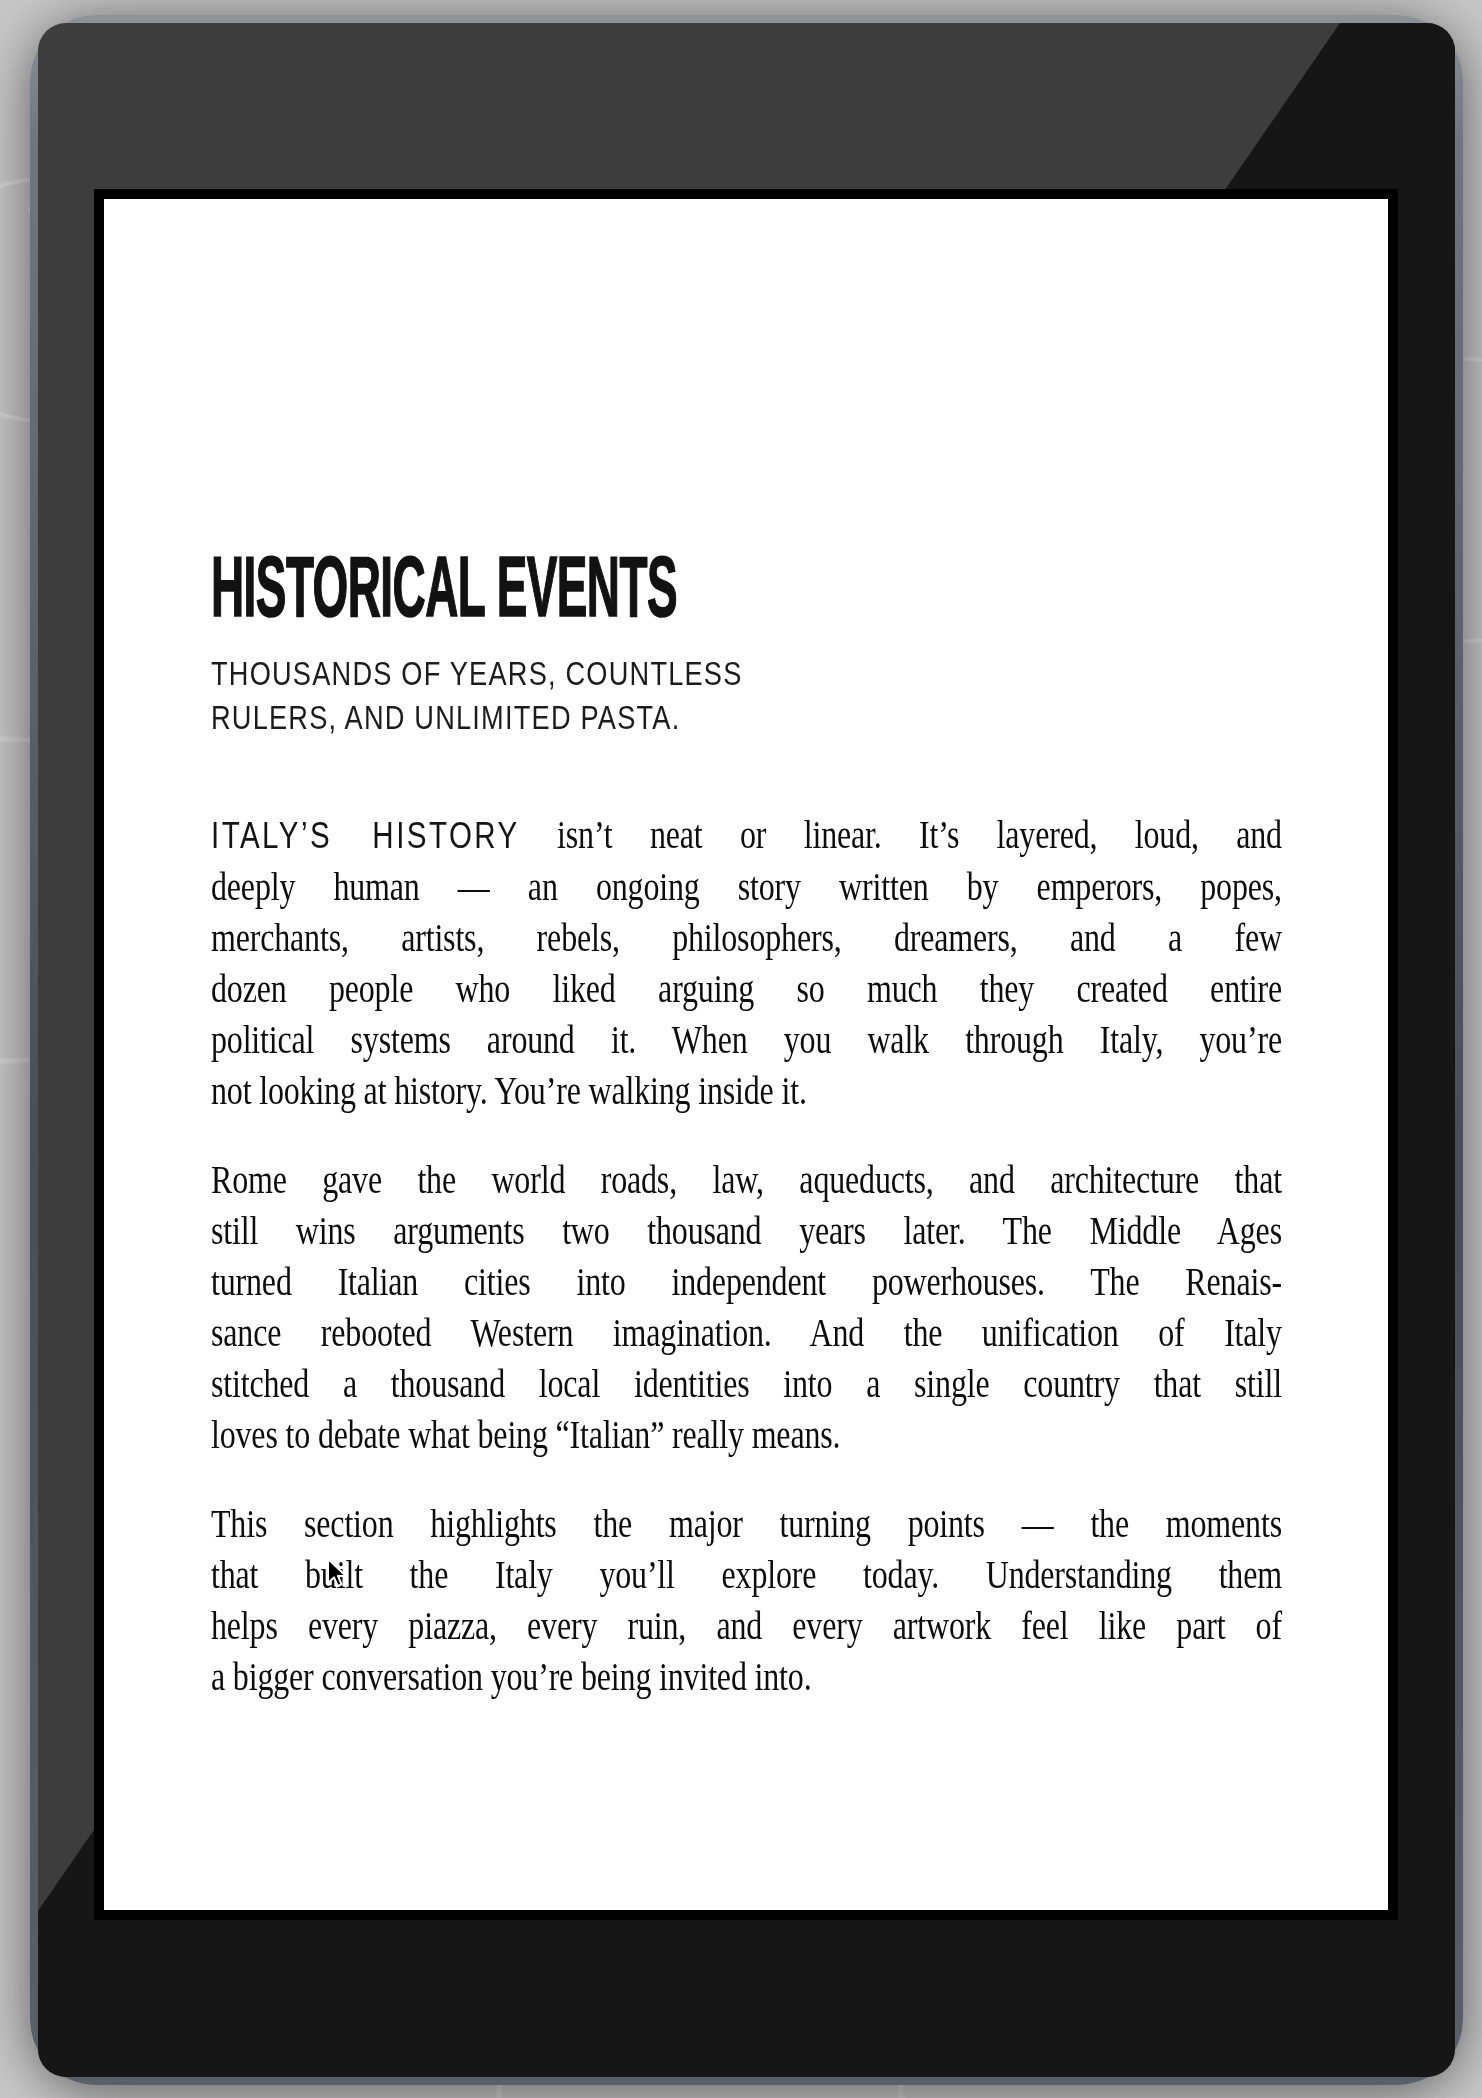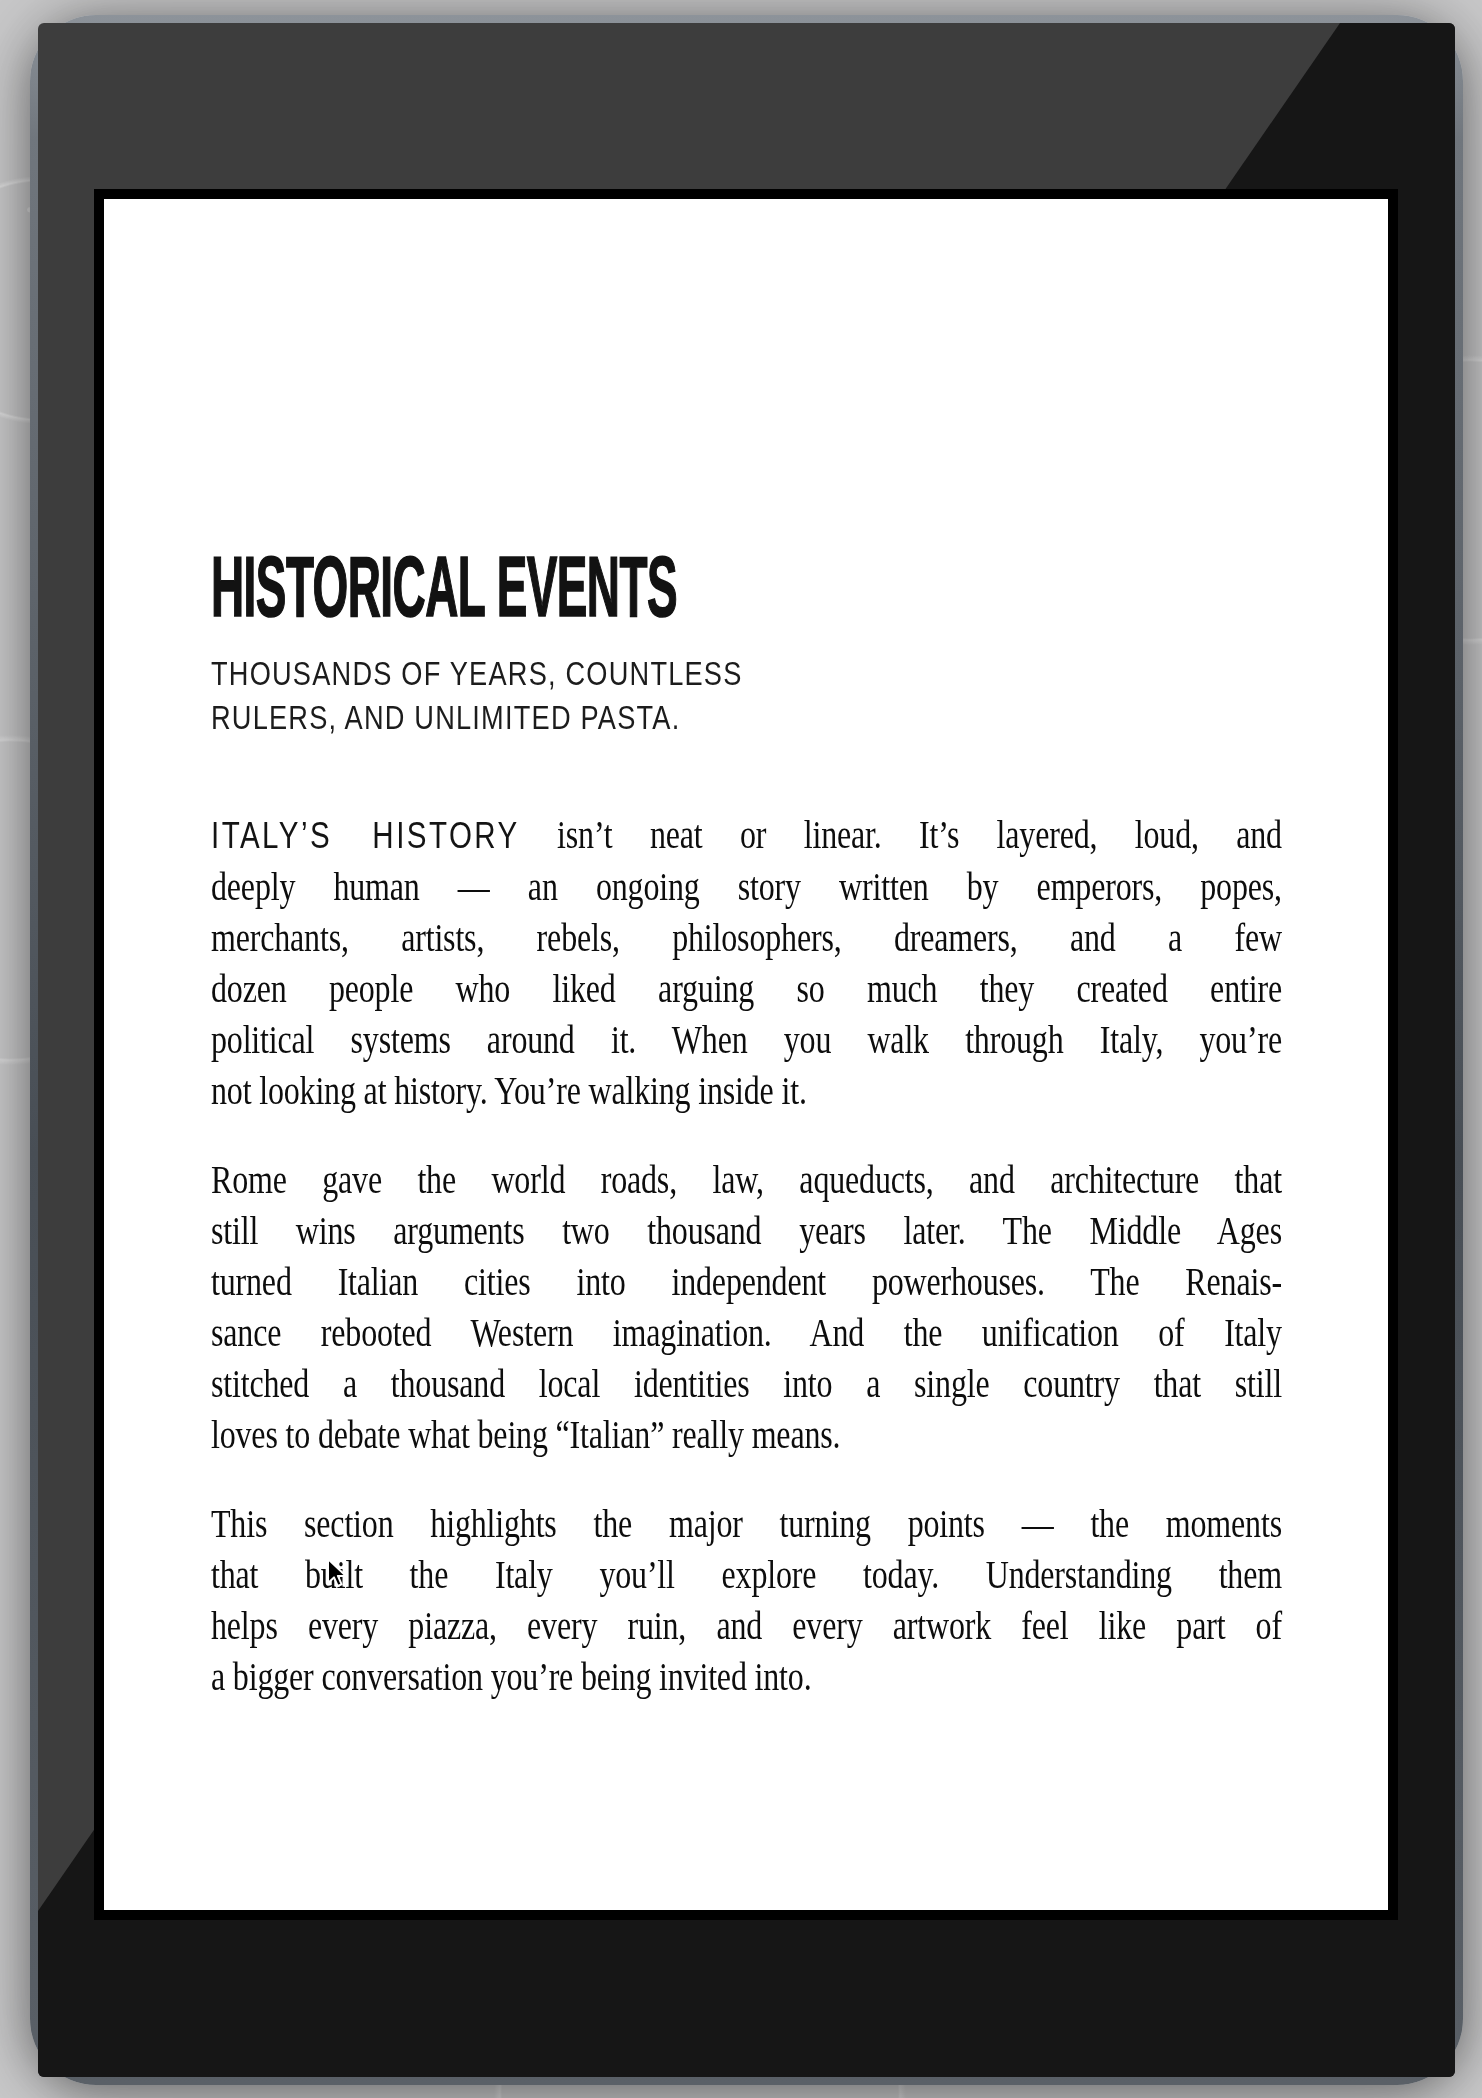--- a/index.html
+++ b/index.html
@@ -24,21 +24,21 @@
   }
   
   .device-rim{
     position:absolute;left:30px;top:15px;width:1433px;height:2070px;
     border-radius:66px;
     background:linear-gradient(180deg,#8d939a 0%,#70767d 6%,#484e55 55%,#5a6067 100%);
     box-shadow:0 8px 45px rgba(0,0,0,0.40), 0 0 90px rgba(0,0,0,0.18);
   }
   .device-bezel{
     position:absolute;left:8px;top:8px;right:8px;bottom:8px;
-    border-radius:6px;
+    border-radius:28px;
     background:#3d3d3d;
     overflow:hidden;
   }
   .bezel-reflection{
     position:absolute;inset:0;
     background:#161616;
     clip-path:polygon(1302px 0, 100% 0, 100% 100%, 0 100%, 0 1888px);
   }
   .screen{
     position:absolute;left:56px;top:166px;width:1304px;height:1731px;

